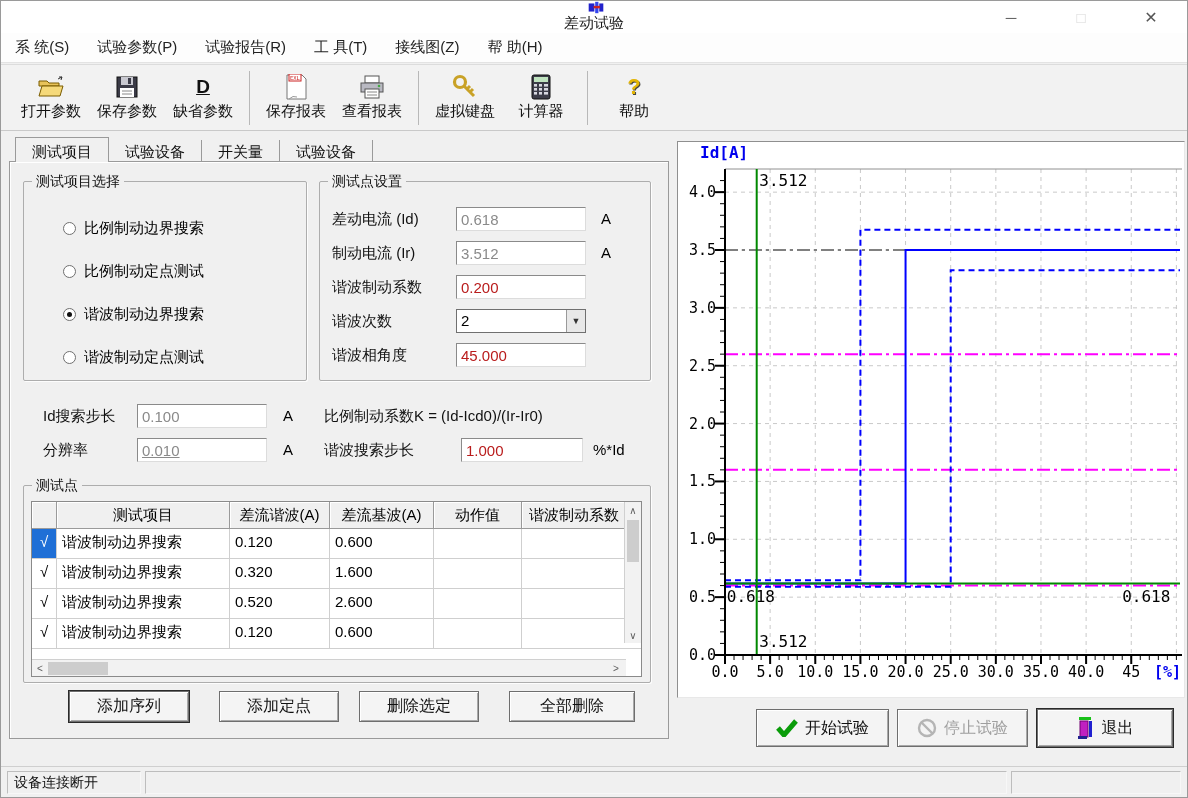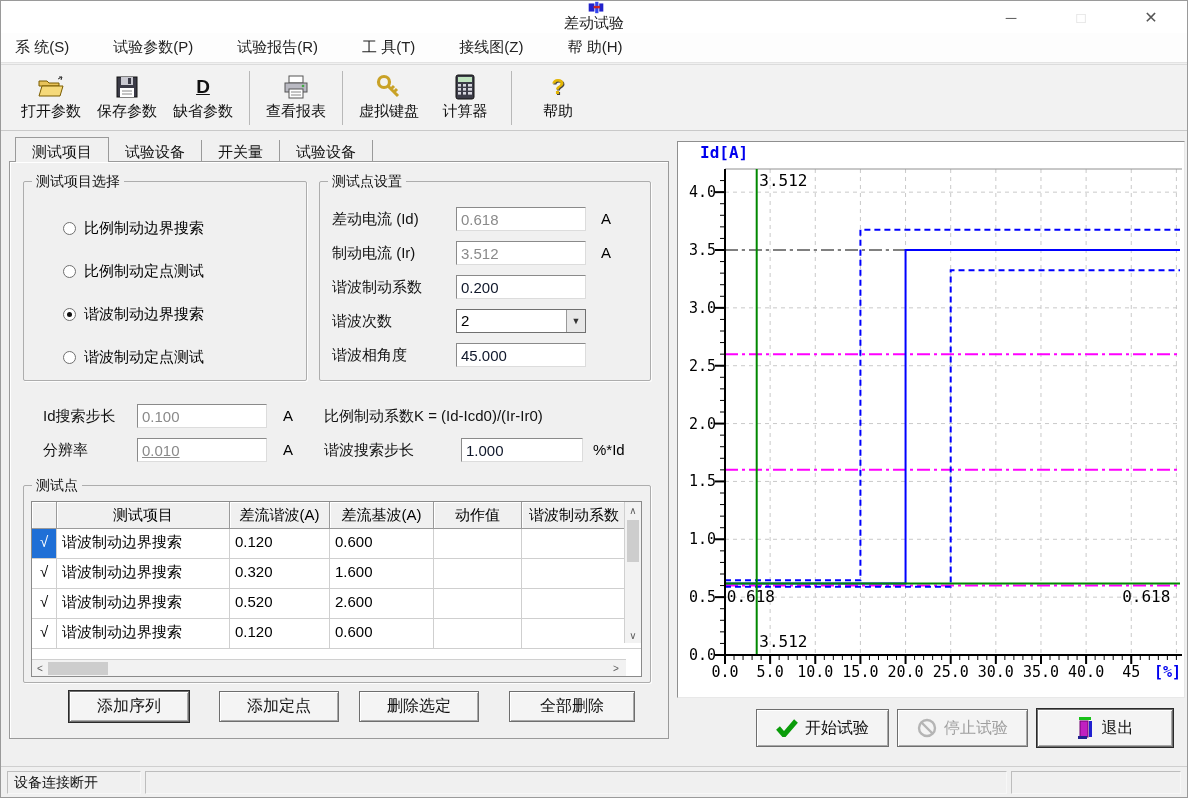--- a/index.html
+++ b/index.html
@@ -14,21 +14,21 @@
   .titlebar .appicon { width:18px; height:16px; margin:0 6px 0 9px; }
   .titlebar .title { font-size:15px; color:#1a1a1a; }
   .winbtns { position:absolute; right:1px; top:0; height:32px; display:flex; }
   .winbtn { width:70px; height:32px; display:flex; align-items:center; justify-content:center;
     font-size:15px; color:#666; cursor:default; }
   .winbtn.max { color:#d9d9d9; }
   .winbtn.close { color:#555; font-size:16px; }
 
   
   .menubar { position:absolute; left:0; top:32px; width:100%; height:30px; background:#fdfdfd;
-    display:flex; align-items:center; border-bottom:1px solid #e3e3e3;gap:16px; }
+    display:flex; align-items:center; border-bottom:1px solid #e3e3e3; }
   .menuitem { padding:4px 14px; font-size:15px; color:#222; }
 
   
   .toolbar { position:absolute; left:0; top:63px; width:100%; height:67px; background:#f2f2f2;
     border-top:1px solid #dcdcdc; border-bottom:1px solid #c9c9c9; display:flex; align-items:center;
     padding-left:12px; }
   .tbtn { width:76px; height:58px; display:flex; flex-direction:column; align-items:center;
     justify-content:center; gap:2px; }
   .tbtn .ticon { width:26px; height:26px; display:flex; align-items:center; justify-content:center; }
   .tbtn .tlabel { font-size:15px; color:#111; white-space:nowrap; }
@@ -57,21 +57,21 @@
   .radio { width:13px; height:13px; border-radius:50%; border:1px solid #707070; background:#fff;
     position:relative; }
   .radio.sel::after { content:""; position:absolute; left:3px; top:3px; width:5px; height:5px;
     border-radius:50%; background:#111; }
   .radiolabel { font-size:15px; }
 
   
   .fieldlabel { position:absolute; font-size:15px; color:#111; white-space:nowrap; }
   .tfield { position:absolute; height:24px; background:#fff; border:1px solid #8a8a8a;
     border-right-color:#dcdcdc; border-bottom-color:#dcdcdc; font-size:15px; padding:2px 4px;
-    font-family:"Liberation Sans",sans-serif; color:#0f172a; width:130px; }
+    font-family:"Liberation Sans",sans-serif; color:#b91c1c; width:130px; }
   .tfield.gray { color:#8a8a8a; }
   .unit { position:absolute; font-size:15px; }
   .combo { position:absolute; width:130px; height:24px; background:#fff; border:1px solid #707070;
     display:flex; }
   .combo .ctext { flex:1; font-size:15px; padding:2px 4px; }
   .combo .cbtn { width:19px; background:#e8e8e8; border-left:1px solid #9a9a9a; display:flex;
     align-items:center; justify-content:center; font-size:9px; color:#333; }
 
   
   .table { position:absolute; left:30px; top:500px; width:611px; height:176px; background:#fff;
@@ -170,20 +170,31 @@
           <line x1="6" y1="18" x2="16" y2="18" stroke="#888"></line>
         </svg>
       </span>
       <span class="tlabel">保存参数</span>
     </div>
     <div class="tbtn">
       <span class="ticon icon-d">D</span>
       <span class="tlabel">缺省参数</span>
     </div>
     <div class="tsep"></div>
+    <div class="tbtn">
+      <span class="ticon">
+        <svg width="22" height="26" viewBox="0 0 22 26">
+          <path d="M2 1 h15 l4 4 v20 h-19 z" fill="#ffffff" stroke="#777"></path>
+          <rect x="4" y="0" width="12" height="7" fill="#fff" stroke="#cc2222"></rect>
+          <text x="5" y="6" font-size="5.5" fill="#cc2222" font-family="monospace">EXL</text>
+          <path d="M4 25 q4-4 8-2" stroke="#999" fill="none"></path>
+        </svg>
+      </span>
+      <span class="tlabel">保存报表</span>
+    </div>
     <div class="tbtn">
       <span class="ticon">
         <svg width="26" height="24" viewBox="0 0 26 24">
           <rect x="6" y="1" width="14" height="7" fill="#fff" stroke="#555"></rect>
           <rect x="2" y="8" width="22" height="9" fill="#b9b9c2" stroke="#555"></rect>
           <circle cx="20" cy="11" r="1.3" fill="#44aa44"></circle>
           <rect x="6" y="14" width="14" height="9" fill="#fff" stroke="#555"></rect>
           <line x1="8" y1="17" x2="18" y2="17" stroke="#888"></line>
           <line x1="8" y1="20" x2="18" y2="20" stroke="#888"></line>
         </svg>

